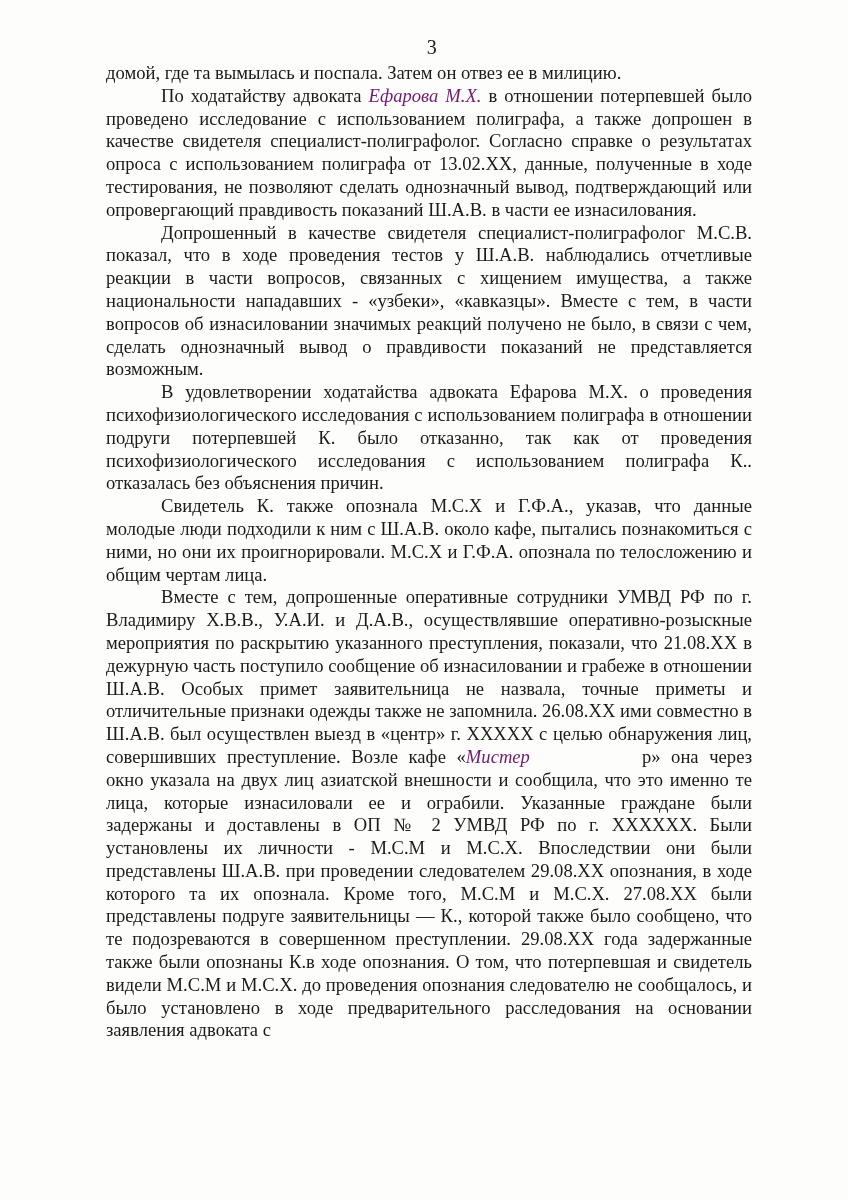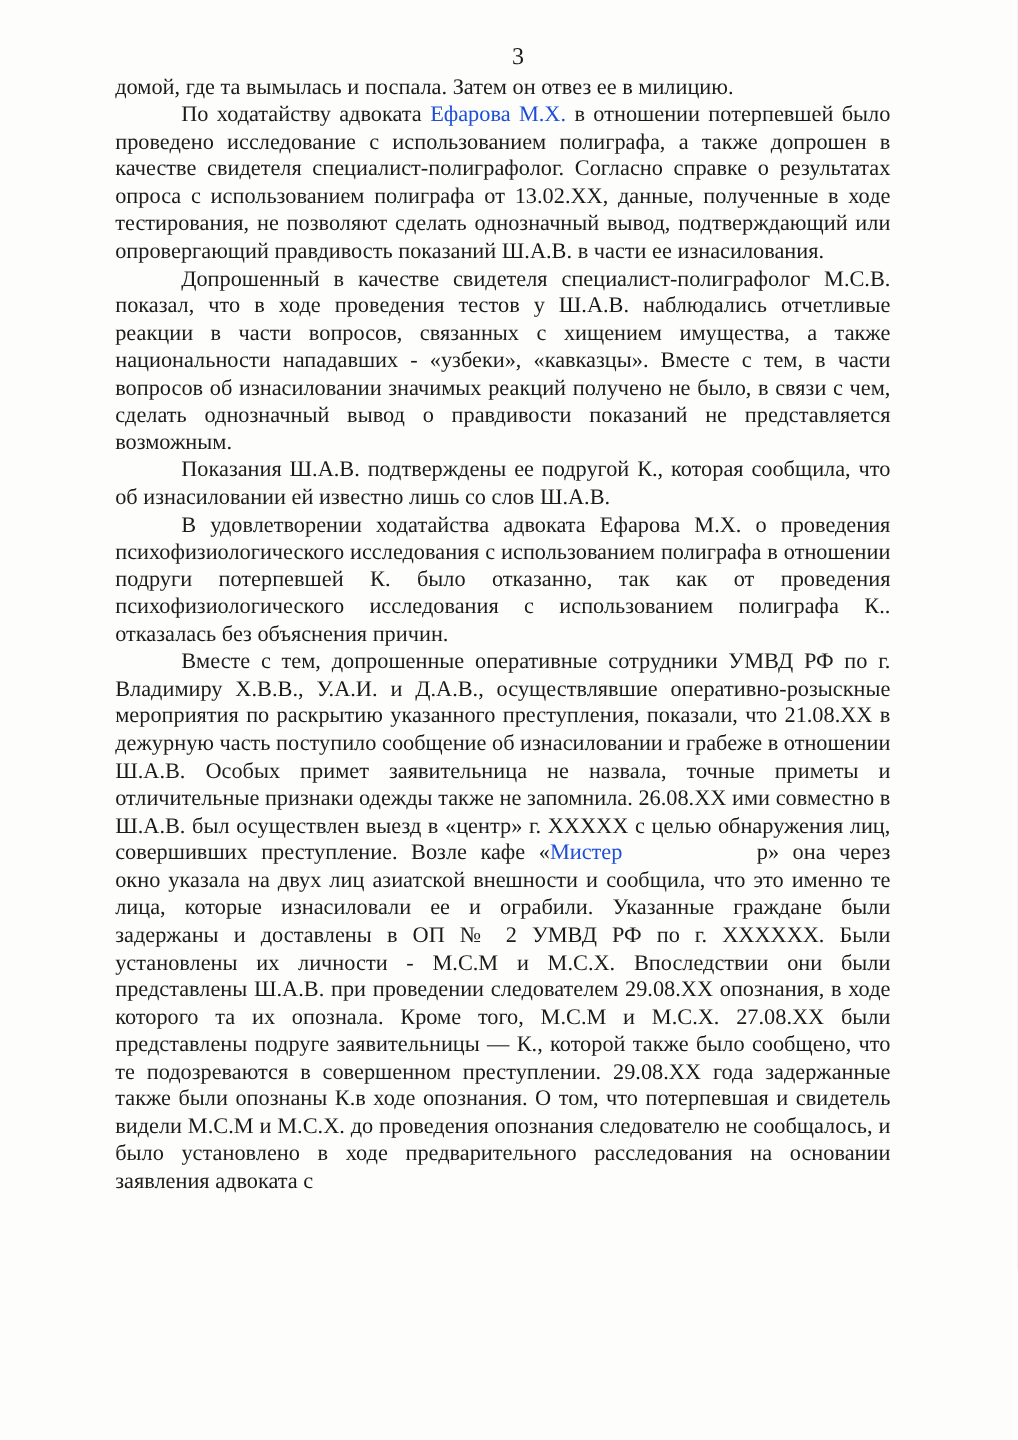--- a/index.html
+++ b/index.html
@@ -22,35 +22,35 @@
     top: 36px;
     left: 110px;
     width: 644px;
     text-align: center;
     font-size: 20px;
     letter-spacing: 0.5px;
   }
   .body-text {
     position: absolute;
     top: 62px;
-    left: 96px;
+    left: 106px;
     width: 646px;
     font-size: 18.6px;
     line-height: 22.8px;
     text-align: justify;
   }
   .para {
     margin: 0;
     padding: 0;
   }
   .para.indent {
     text-indent: 55px;
   }
   .seg { color: #1b1b1b; }
-  .seg-faded { color: #1d4ed8; }
+  .seg-faded { color: #701a75; font-style: italic; }
   .seg-gap {
     display: inline-block;
     width: 112px;
     height: 1px;
   }
 </style>
 </head>
 <body>
 
 <div class="page">
@@ -58,22 +58,22 @@
   <div class="page-number">3</div>
 
   <div class="body-text">
 
     <p class="para"><span class="seg">домой, где та вымылась и поспала. Затем он отвез ее в милицию.</span></p>
 
     <p class="para indent"><span class="seg">По ходатайству адвоката </span><span class="seg-faded">Ефарова М.Х.</span><span class="seg"> в отношении потерпевшей было проведено исследование с использованием полиграфа, а также допрошен в качестве свидетеля специалист-полиграфолог. Согласно справке о результатах опроса с использованием полиграфа от 13.02.ХХ, данные, полученные в ходе тестирования, не позволяют сделать однозначный вывод, подтверждающий или опровергающий правдивость показаний Ш.А.В. в части ее изнасилования.</span></p>
 
     <p class="para indent"><span class="seg">Допрошенный в качестве свидетеля специалист-полиграфолог М.С.В. показал, что в ходе проведения тестов у Ш.А.В. наблюдались отчетливые реакции в части вопросов, связанных с хищением имущества, а также национальности нападавших - «узбеки», «кавказцы». Вместе с тем, в части вопросов об изнасиловании значимых реакций получено не было, в связи с чем, сделать однозначный вывод о правдивости показаний не представляется возможным.</span></p>
 
-    <p class="para indent"><span class="seg">Показания Ш.А.В. подтверждены ее подругой К., которая сообщила, что об изнасиловании ей известно лишь со слов Ш.А.В.</span></p>
 
     <p class="para indent"><span class="seg">В удовлетворении ходатайства адвоката Ефарова М.Х. о проведения психофизиологического исследования с использованием полиграфа в отношении подруги потерпевшей К. было отказанно, так как от проведения психофизиологического исследования с использованием полиграфа К.. отказалась без объяснения причин.</span></p>
 
 
+    <p class="para indent"><span class="seg">Свидетель К. также опознала М.С.Х и Г.Ф.А., указав, что данные молодые люди подходили к ним с Ш.А.В. около кафе, пытались познакомиться с ними, но они их проигнорировали. М.С.Х и Г.Ф.А. опознала по телосложению и общим чертам лица.</span></p>
 
     <p class="para indent"><span class="seg">Вместе с тем, допрошенные оперативные сотрудники УМВД РФ по г. Владимиру Х.В.В., У.А.И. и Д.А.В., осуществлявшие оперативно-розыскные мероприятия по раскрытию указанного преступления, показали, что 21.08.ХХ в дежурную часть поступило сообщение об изнасиловании и грабеже в отношении Ш.А.В. Особых примет заявительница не назвала, точные приметы и отличительные признаки одежды также не запомнила. 26.08.ХХ ими совместно в Ш.А.В. был осуществлен выезд в «центр» г. ХХХХХ с целью обнаружения лиц, совершивших преступление. Возле кафе «</span><span class="seg-faded">Мистер</span><span class="seg-gap"></span><span class="seg">р» она через окно указала на двух лиц азиатской внешности и сообщила, что это именно те лица, которые изнасиловали ее и ограбили. Указанные граждане были задержаны и доставлены в ОП № 2 УМВД РФ по г. ХХХХХХ. Были установлены их личности - М.С.М и М.С.Х. Впоследствии они были представлены Ш.А.В. при проведении следователем 29.08.ХХ опознания, в ходе которого та их опознала. Кроме того, М.С.М и М.С.Х. 27.08.ХХ были представлены подруге заявительницы — К., которой также было сообщено, что те подозреваются в совершенном преступлении. 29.08.ХХ года задержанные также были опознаны К.в ходе опознания. О том, что потерпевшая и свидетель видели М.С.М и М.С.Х. до проведения опознания следователю не сообщалось, и было установлено в ходе предварительного расследования на основании заявления адвоката с</span></p>
 
   </div>
 </div>
 
 </body></html>

